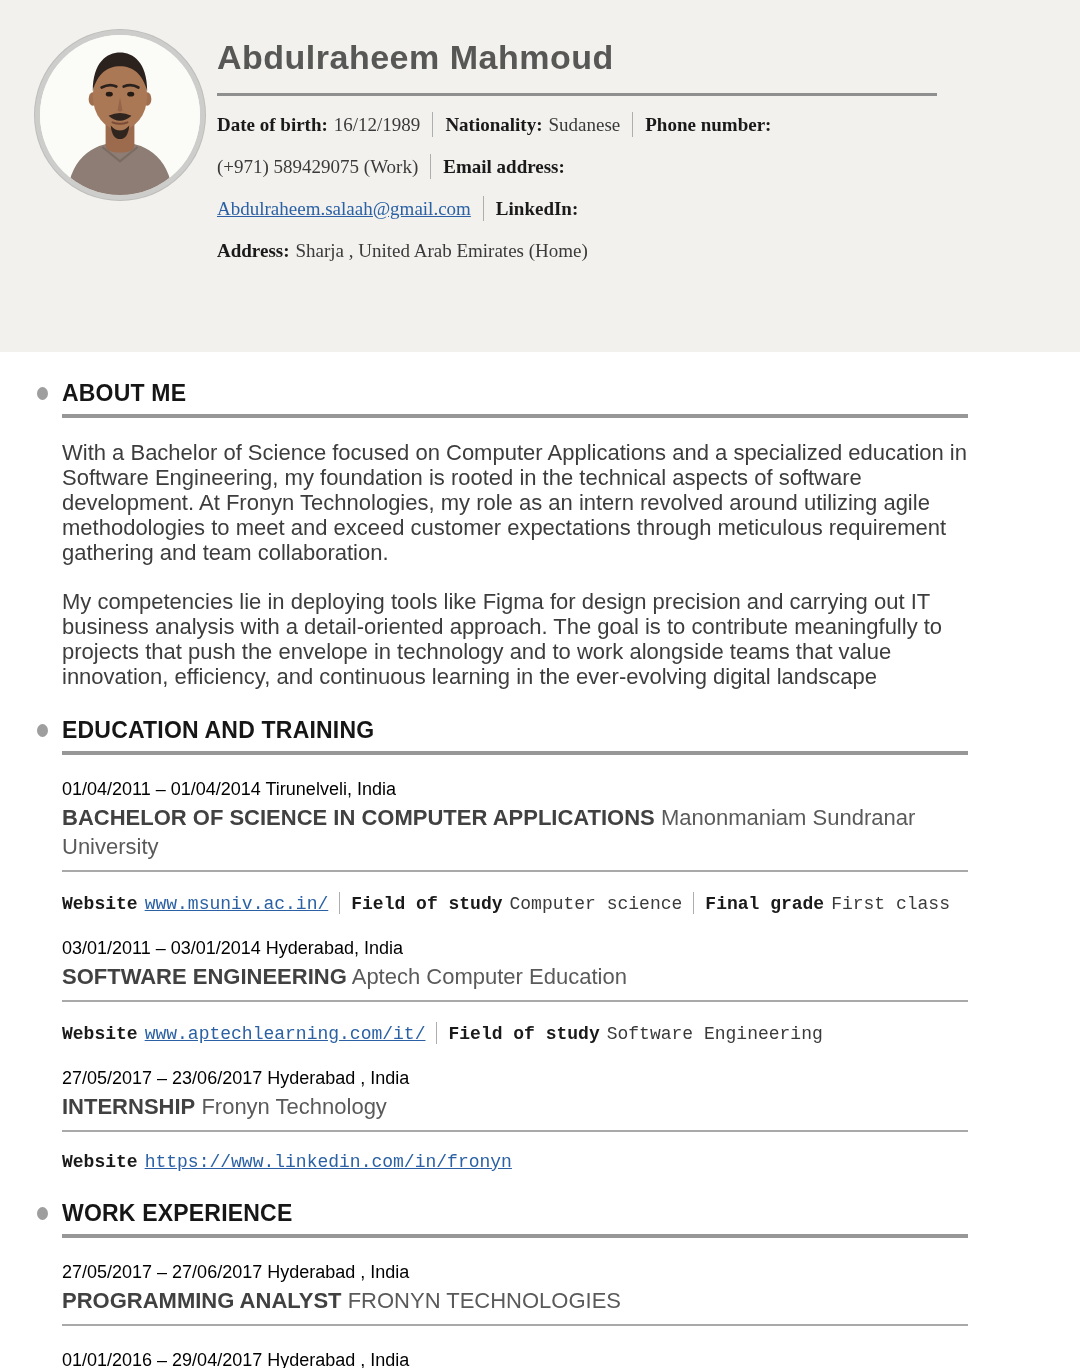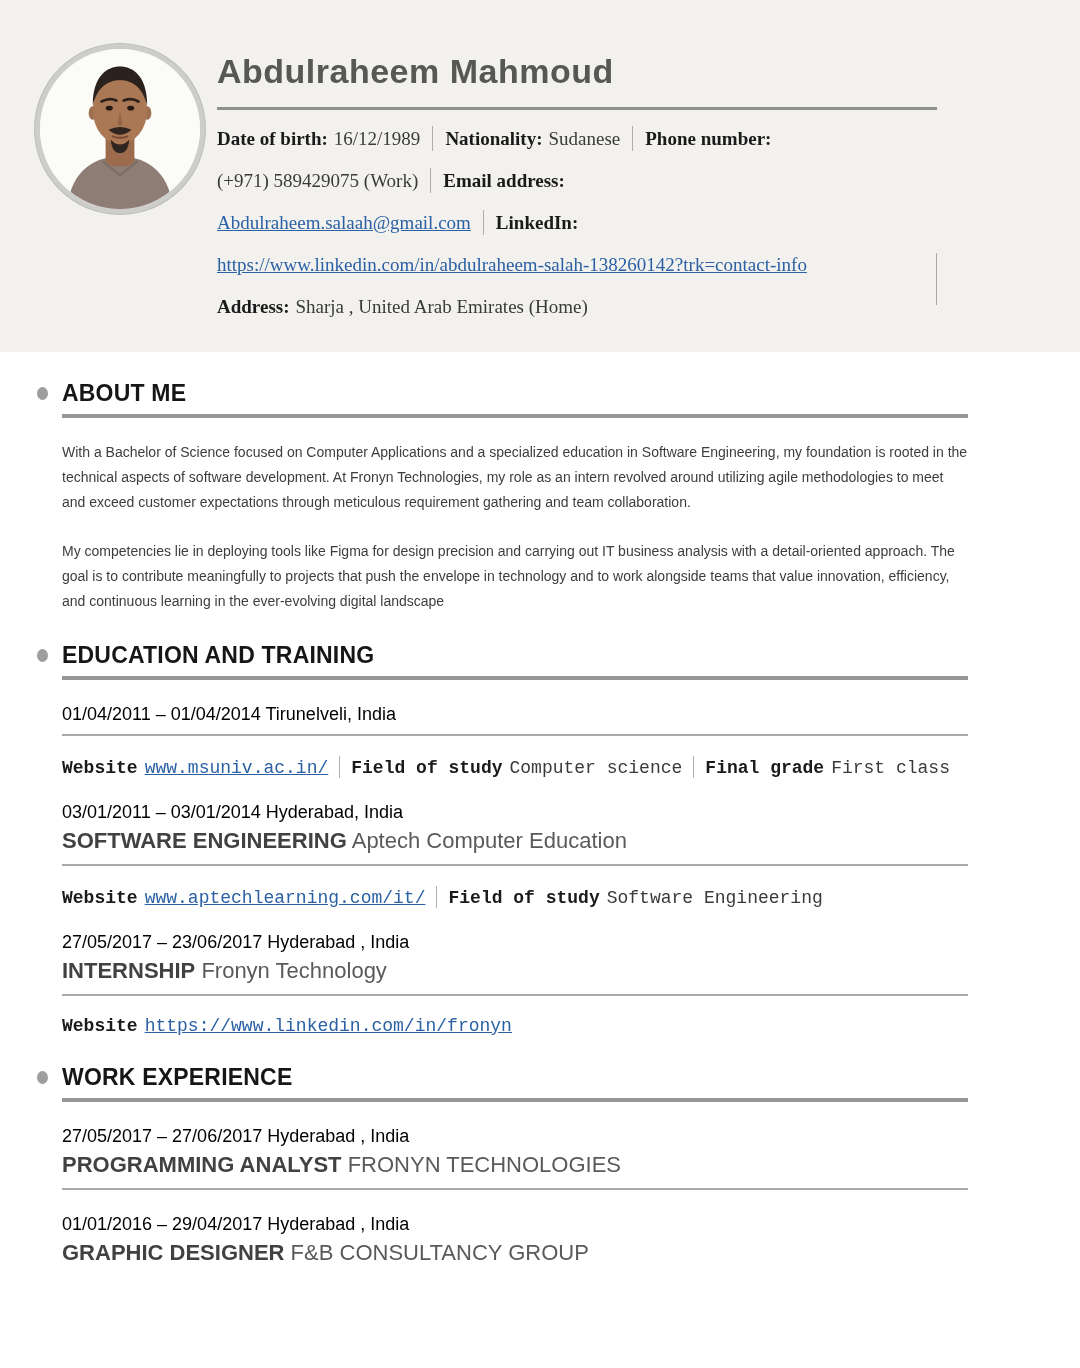--- a/index.html
+++ b/index.html
@@ -8,21 +8,21 @@
     width:1080px; height:1368px;
     font-family:"Liberation Sans","DejaVu Sans",sans-serif;
     color:#3a3a3a; overflow:hidden;
   }
   .page { width:1080px; height:1368px; background:#ffffff; }
 
   
   .header {
     background:#f2f1ee;
     display:flex; align-items:flex-start;
-    padding:44px 0 26px 35px;
+    padding:30px 0 26px 35px;
     min-height:352px;
   }
   .photo-ring {
     width:170px; height:170px; border-radius:50%;
     border:5px solid #cdcdcb; overflow:hidden; background:#fbfbf8;
     box-shadow:0 0 0 1px #bdbdbb; flex:0 0 auto;
   }
   .photo-ring svg { display:block; width:100%; height:100%; }
   .header-main { margin-left:12px; width:722px; }
   h1.name {
@@ -54,21 +54,21 @@
   .bullet {
     position:absolute; left:-25px; top:7px;
     width:11px; height:13px; border-radius:50%; background:#9e9e9e;
   }
   h2.sec-title {
     font-size:23px; font-weight:bold; color:#161616; letter-spacing:0.2px;
   }
   .sec-rule { height:4px; background:#979797; margin-top:7px; width:906px; }
 
   p.para {
-    width:906px; font-size:14px; line-height:25px; color:#3d3d3d;
+    width:906px; font-size:22px; line-height:25px; color:#3d3d3d;
     margin-top:22px;
   }
   p.para + p.para { margin-top:24px; }
 
   .entry { margin-top:24px; width:906px; }
   .entry-date { font-size:18px; color:#000000; }
   .entry-title { font-size:22px; line-height:29px; margin-top:3px; }
   .entry-title .t-bold { font-weight:bold; color:#414141; }
   .entry-title .t-org { color:#5a5a5a; }
   .entry-rule { height:2px; background:#a9a9a9; margin-top:9px; width:906px; }
@@ -110,24 +110,20 @@
       <div class="contact">
         <div class="contact-row">
           <span class="lbl">Date of birth:</span><span class="val">16/12/1989</span><span class="sep"></span><span class="lbl">Nationality:</span><span class="val">Sudanese</span><span class="sep"></span><span class="lbl">Phone number:</span>
         </div>
         <div class="contact-row">
           <span class="val">(+971) 589429075 (Work)</span><span class="sep"></span><span class="lbl">Email address:</span>
         </div>
         <div class="contact-row">
           <a class="link">Abdulraheem.salaah@gmail.com</a><span class="sep"></span><span class="lbl">LinkedIn:</span>
         </div>
-        <div class="contact-row url-row">
-          <a class="link">https://www.linkedin.com/in/abdulraheem-salah-138260142?trk=contact-info</a>
-          <span class="sep-tall"></span>
-        </div>
         <div class="contact-row">
           <span class="lbl">Address:</span><span class="val">Sharja , United Arab Emirates (Home)</span>
         </div>
       </div>
     </div>
   </header>
 
   <main>
 
     <section>
@@ -142,20 +138,24 @@
 
     <section>
       <div class="sec-head">
         <span class="bullet"></span>
         <h2 class="sec-title">EDUCATION AND TRAINING</h2>
         <div class="sec-rule"></div>
       </div>
 
       <div class="entry">
         <div class="entry-date">01/04/2011 – 01/04/2014 Tirunelveli, India</div>
+        <div class="entry-title">
+          <span class="t-bold">BACHELOR OF SCIENCE IN COMPUTER APPLICATIONS</span>
+          <span class="t-org">Manonmaniam Sundranar University</span>
+        </div>
         <div class="entry-rule"></div>
         <div class="details">
           <span class="lbl">Website</span><a class="link">www.msuniv.ac.in/</a><span class="sep"></span><span class="lbl">Field of study</span><span class="val">Computer science</span><span class="sep"></span><span class="lbl">Final grade</span><span class="val">First class</span>
         </div>
       </div>
 
       <div class="entry">
         <div class="entry-date">03/01/2011 – 03/01/2014 Hyderabad, India</div>
         <div class="entry-title">
           <span class="t-bold">SOFTWARE ENGINEERING</span>

